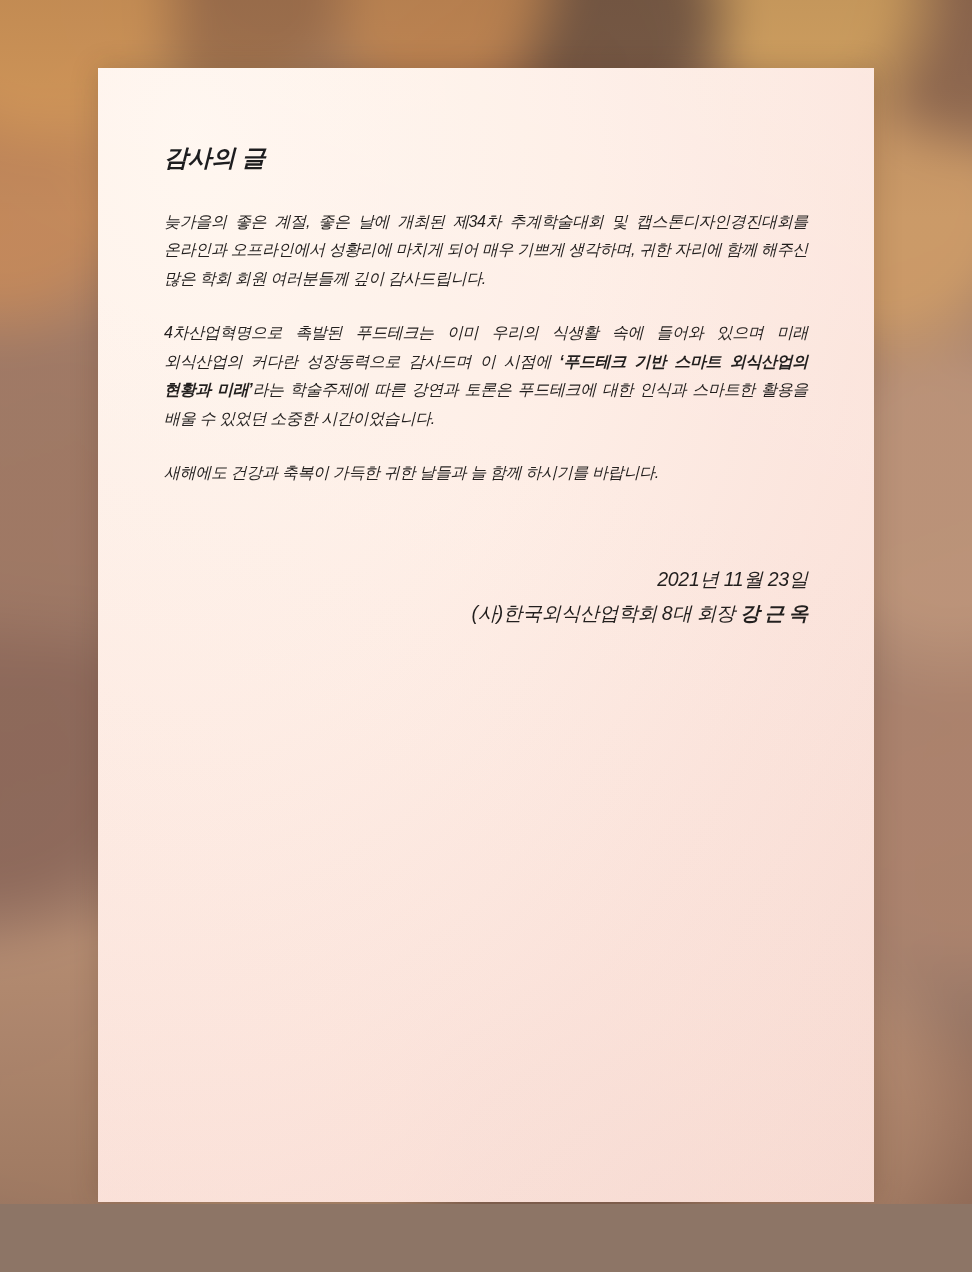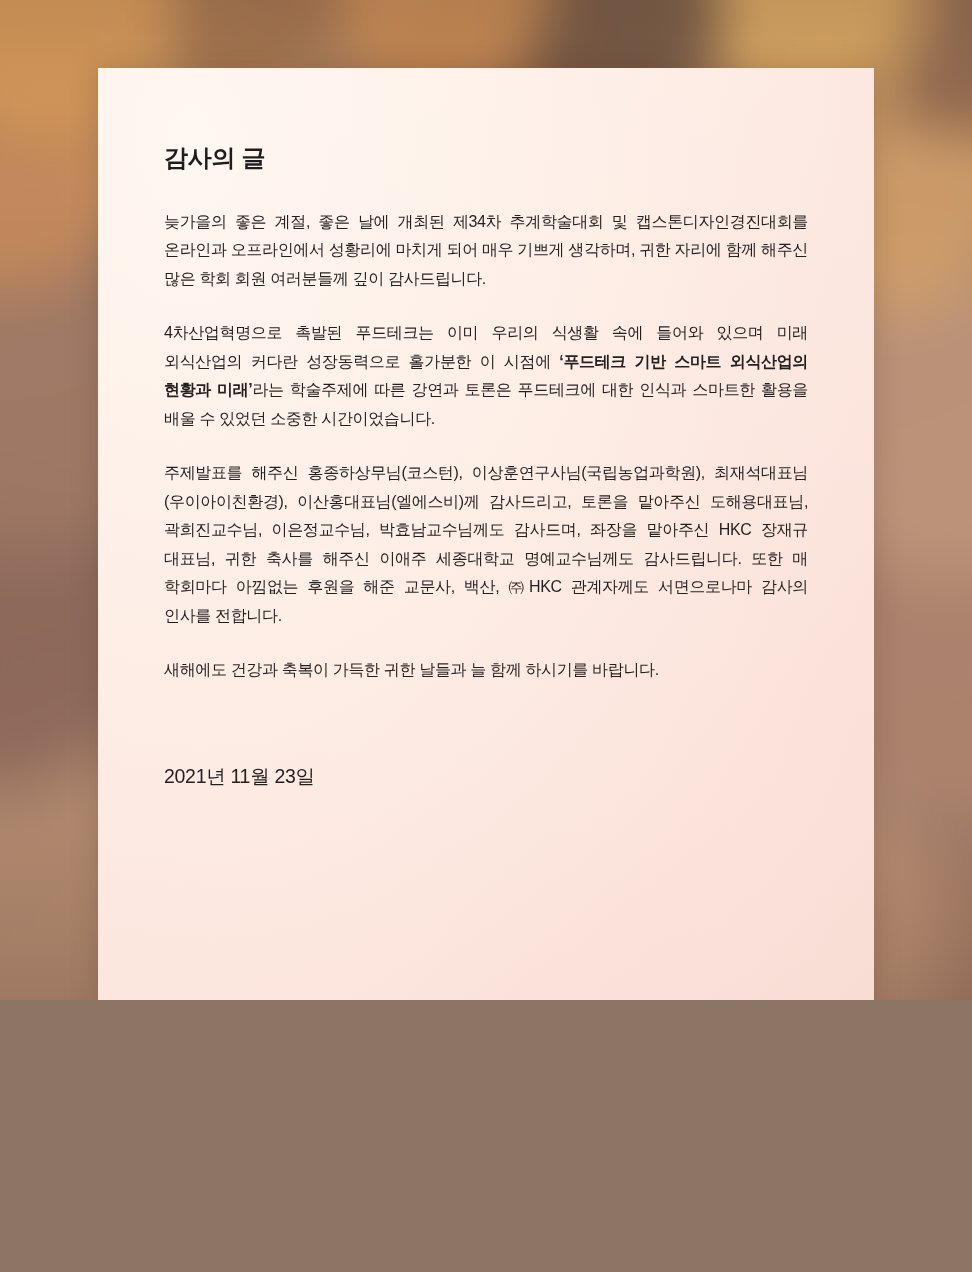--- a/index.html
+++ b/index.html
@@ -11,22 +11,23 @@
     height: 1272px;
     overflow: hidden;
     font-family: "Liberation Sans", sans-serif;
     background: #8d7566;
   }
 
   
   #page {
     position: relative;
     width: 972px;
-    height: 1000px;
+    height: 1204px;
     overflow: hidden;
+    font-style: italic;
   }
   #bg {
     position: absolute;
     inset: 0;
     background:
       radial-gradient(circle at 8% 4%, rgba(226,163,96,0.95) 0 90px, rgba(226,163,96,0) 150px),
       radial-gradient(circle at 26% 3%, rgba(170,120,82,0.9) 0 70px, rgba(170,120,82,0) 130px),
       radial-gradient(circle at 45% 2%, rgba(214,150,90,0.85) 0 80px, rgba(214,150,90,0) 140px),
       radial-gradient(circle at 62% 5%, rgba(120,92,72,0.9) 0 70px, rgba(120,92,72,0) 130px),
       radial-gradient(circle at 80% 3%, rgba(233,181,106,0.9) 0 80px, rgba(233,181,106,0) 150px),
@@ -100,21 +101,21 @@
   }
   .para.last {
     margin-bottom: 16px;
   }
   .para b {
     font-weight: bold;
   }
 
   .signature {
     margin-top: 74px;
-    text-align: left;
+    text-align: right;
     position: relative;
     z-index: 2;
   }
   .sig-line {
     font-size: 19.5px;
     line-height: 1.78;
     color: #221f1e;
     letter-spacing: -0.3px;
   }
   .sig-name {
@@ -127,25 +128,25 @@
 <div id="page">
   <div id="bg"></div>
   <div id="bg-overlay"></div>
 
   <div id="card">
 
     <h1 class="doc-title">감사의 글</h1>
 
     <p class="para">늦가을의 좋은 계절, 좋은 날에 개최된 제34차 추계학술대회 및 캡스톤디자인경진대회를 온라인과 오프라인에서 성황리에 마치게 되어 매우 기쁘게 생각하며, 귀한 자리에 함께 해주신 많은 학회 회원 여러분들께 깊이 감사드립니다.</p>
 
-    <p class="para"><span>4차산업혁명으로 촉발된 푸드테크는 이미 우리의 식생활 속에 들어와 있으며 미래 외식산업의 커다란 성장동력으로 홀가분한 이 시점에 </span><b>‘푸드테크 기반 스마트 외식산업의 현황과 미래’</b><span>라는 학술주제에 따른 강연과 토론은 푸드테크에 대한 인식과 스마트한 활용을 배울 수 있었던 소중한 시간이었습니다.</span></p>
+    <p class="para"><span>4차산업혁명으로 촉발된 푸드테크는 이미 우리의 식생활 속에 들어와 있으며 미래 외식산업의 커다란 성장동력으로 감사드며 이 시점에 </span><b>‘푸드테크 기반 스마트 외식산업의 현황과 미래’</b><span>라는 학술주제에 따른 강연과 토론은 푸드테크에 대한 인식과 스마트한 활용을 배울 수 있었던 소중한 시간이었습니다.</span></p>
 
-    <p class="para">주제발표를 해주신 홍종하상무님(코스턴), 이상훈연구사님(국립농업과학원), 최재석대표님(우이아이친환경), 이산홍대표님(엘에스비)께 감사드리고, 토론을 맡아주신 도해용대표님, 곽희진교수님, 이은정교수님, 박효남교수님께도 감사드며, 좌장을 맡아주신 HKC 장재규 대표님, 귀한 축사를 해주신 이애주 세종대학교 명예교수님께도 감사드립니다. 또한 매 학회마다 아낌없는 후원을 해준 교문사, 백산, ㈜HKC 관계자께도 서면으로나마 감사의 인사를 전합니다.</p>
 
 
     <p class="para last">새해에도 건강과 축복이 가득한 귀한 날들과 늘 함께 하시기를 바랍니다.</p>
 
     <div class="signature">
       <div class="sig-line">2021년 11월 23일</div>
+      <div class="sig-line"><span>(사)한국외식산업학회 8대 회장 </span><span class="sig-name">강 근 옥</span></div>
     </div>
 
   </div>
 </div>
 
 </body></html>

